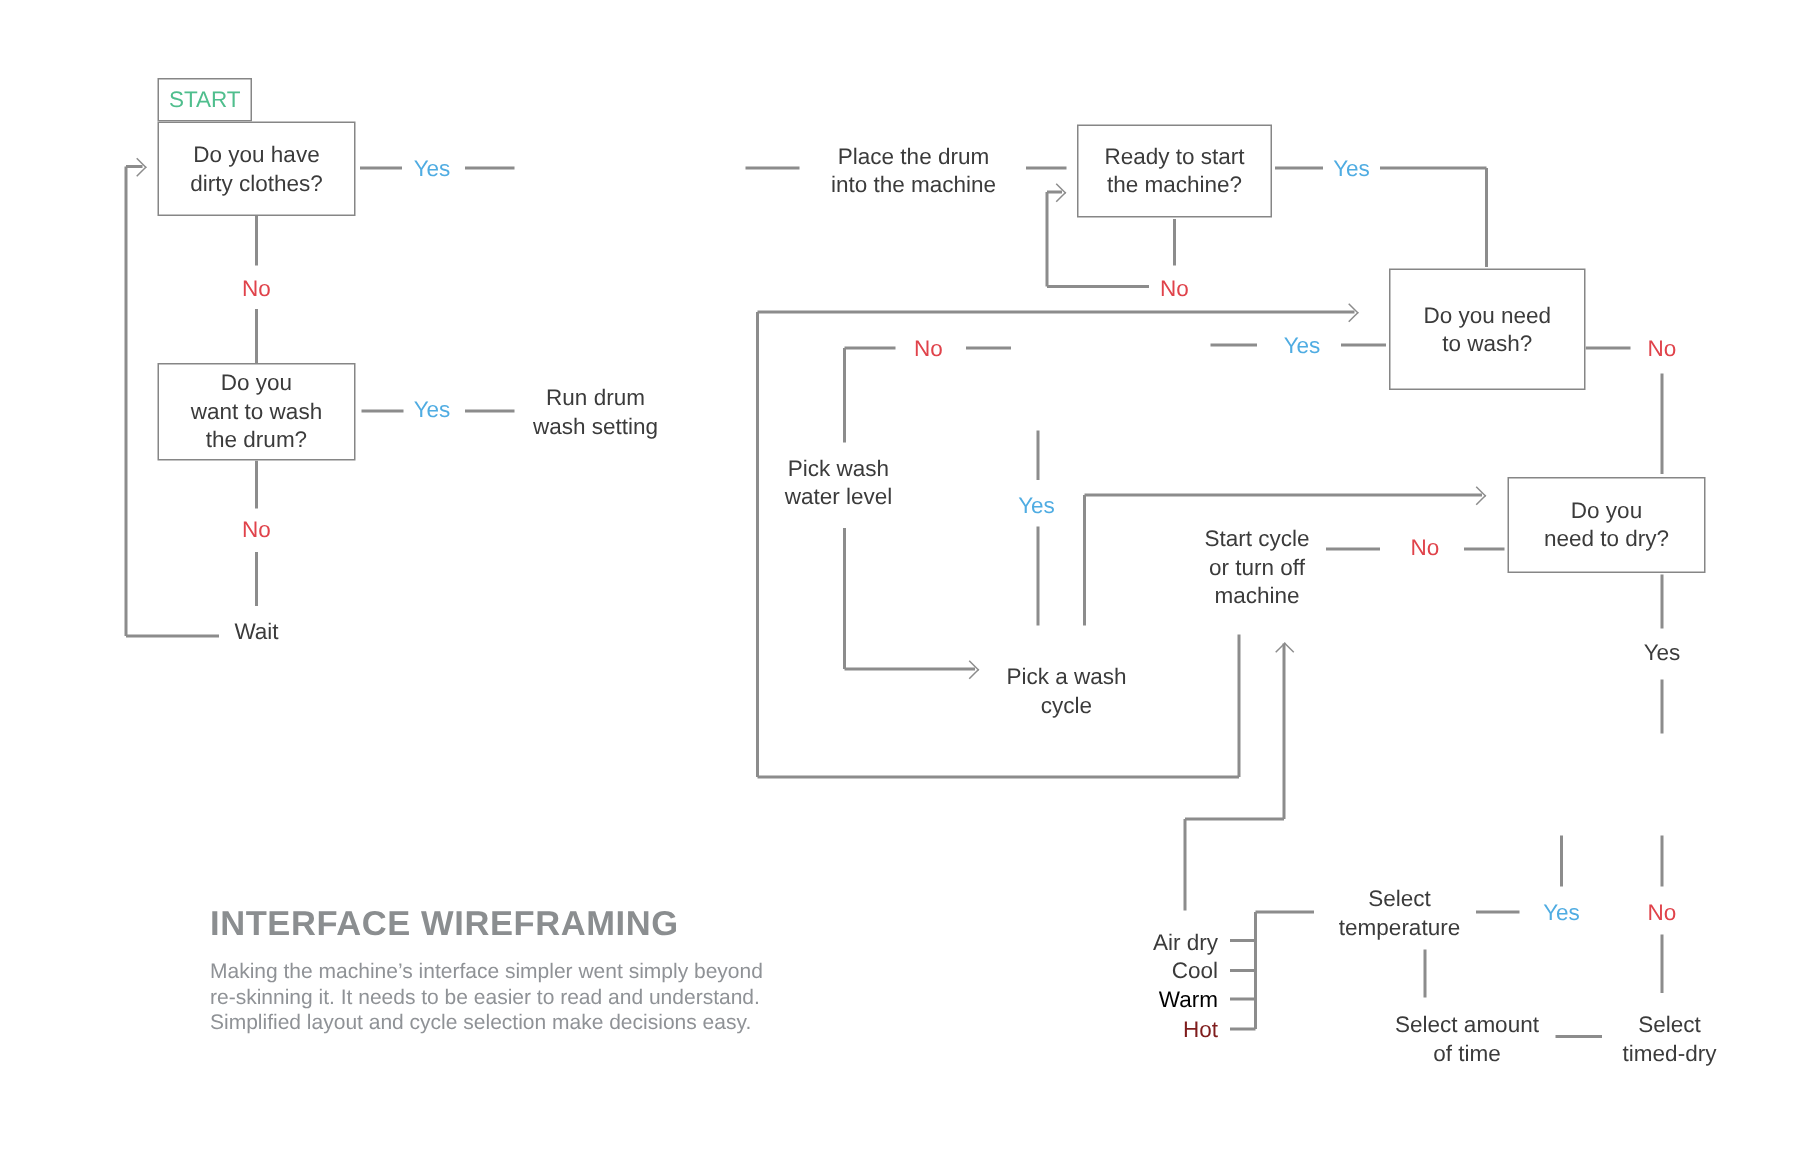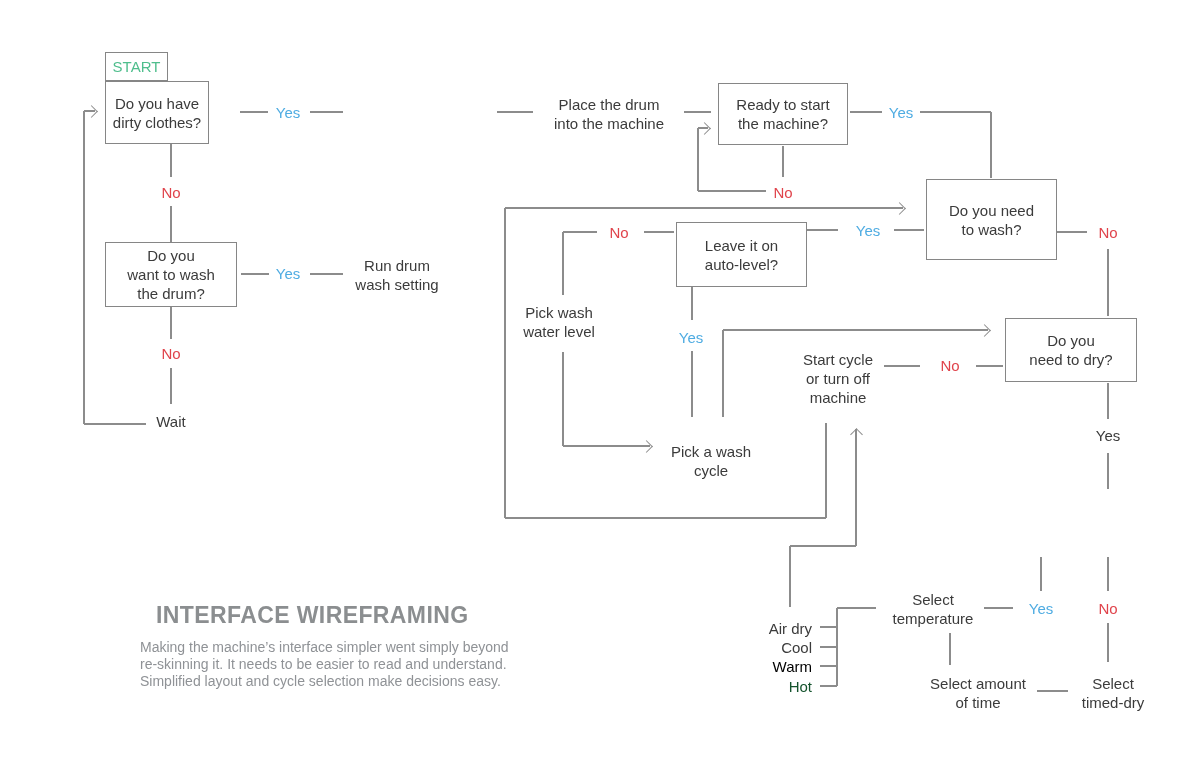--- a/index.html
+++ b/index.html
@@ -22,21 +22,21 @@
     position:absolute;text-align:center;font-size:15px;line-height:19px;
     color:#3b3b3b;white-space:pre-line;transform:translateX(-50%);
   }
   .fc-text.right{transform:translateX(-100%);text-align:right;}
   .fc-label{
     position:absolute;font-size:15px;line-height:18px;white-space:nowrap;
     transform:translateX(-50%);
   }
   .info{position:absolute;left:140px;top:603px;width:400px;}
   .info h1{
-    margin:0 0 11px 16px;font-size:23px;line-height:25px;letter-spacing:.4px;
+    margin:0 0 11px 0;font-size:23px;line-height:25px;letter-spacing:.4px;
     color:#8b8e90;font-weight:bold;
   }
   .info p{
     margin:0;font-size:14px;line-height:16.8px;color:#8f9296;white-space:pre-line;
   }
 </style>
 </head>
 <body>
 
 <div class="stage">
@@ -96,31 +96,29 @@
     <div class="fc-line" style="background: rgb(140, 140, 140); left: 984px; top: 607.25px; width: 29px; height: 1.5px;"></div>
     <div class="fc-line" style="background: rgb(140, 140, 140); left: 949.25px; top: 633px; width: 1.5px; height: 32px;"></div>
     <div class="fc-line" style="background: rgb(140, 140, 140); left: 1037px; top: 690.25px; width: 31px; height: 1.5px;"></div>
     <div class="fc-line" style="background: rgb(140, 140, 140); left: 836.25px; top: 608px; width: 1.5px; height: 78px;"></div>
     <div class="fc-line" style="background: rgb(140, 140, 140); left: 837px; top: 607.25px; width: 39px; height: 1.5px;"></div>
     <div class="fc-line" style="background: rgb(140, 140, 140); left: 820px; top: 626.25px; width: 17px; height: 1.5px;"></div>
     <div class="fc-line" style="background: rgb(140, 140, 140); left: 820px; top: 646.25px; width: 17px; height: 1.5px;"></div>
     <div class="fc-line" style="background: rgb(140, 140, 140); left: 820px; top: 665.25px; width: 17px; height: 1.5px;"></div>
     <div class="fc-line" style="background: rgb(140, 140, 140); left: 820px; top: 685.25px; width: 17px; height: 1.5px;"></div>
     <div class="fc-box" style="left: 105px; top: 52px; width: 63px; height: 29px; border-color: rgb(134, 134, 134); color: rgb(79, 190, 141);">START</div>
-    <div class="fc-box" style="left: 105px; top: 81px; width: 104px; height: 63px; border-color: rgb(134, 134, 134); color: rgb(59, 59, 59);">Do you have
+    <div class="fc-box" style="left: 105px; top: 81px; width: 132px; height: 63px; border-color: rgb(134, 134, 134); color: rgb(59, 59, 59);">Do you have
 dirty clothes?</div>
     <div class="fc-box" style="left: 105px; top: 242px; width: 132px; height: 65px; border-color: rgb(134, 134, 134); color: rgb(59, 59, 59);">Do you
 want to wash
 the drum?</div>
     <div class="fc-box" style="left: 718px; top: 83px; width: 130px; height: 62px; border-color: rgb(134, 134, 134); color: rgb(59, 59, 59);">Ready to start
 the machine?</div>
     <div class="fc-box" style="left: 926px; top: 179px; width: 131px; height: 81px; border-color: rgb(134, 134, 134); color: rgb(59, 59, 59);">Do you need
 to wash?</div>
-    <div class="fc-box" style="left: 676px; top: 222px; width: 131px; height: 65px; border-color: rgb(134, 134, 134); color: rgb(59, 59, 59);">Leave it on
-auto-level?</div>
     <div class="fc-box" style="left: 1005px; top: 318px; width: 132px; height: 64px; border-color: rgb(134, 134, 134); color: rgb(59, 59, 59);">Do you
 need to dry?</div>
     <div class="fc-text" style="left: 609px; top: 95px; color: rgb(59, 59, 59); text-align: center;">Place the drum
 into the machine</div>
     <div class="fc-text" style="left: 397px; top: 256px; color: rgb(59, 59, 59);">Run drum
 wash setting</div>
     <div class="fc-text" style="left: 171px; top: 412px; color: rgb(59, 59, 59);">Wait</div>
     <div class="fc-text" style="left: 559px; top: 303px; color: rgb(59, 59, 59);">Pick wash
 water level</div>
     <div class="fc-text" style="left: 711px; top: 442px; color: rgb(59, 59, 59);">Pick a wash
@@ -130,21 +128,21 @@
 machine</div>
     <div class="fc-text" style="left: 933px; top: 590px; color: rgb(59, 59, 59);">Select
 temperature</div>
     <div class="fc-text" style="left: 965px; top: 674px; color: rgb(59, 59, 59); margin-left: 13px;">Select amount
 of time</div>
     <div class="fc-text" style="left: 1113px; top: 674px; color: rgb(59, 59, 59);">Select
 timed-dry</div>
     <div class="fc-text right" style="left: 812px; top: 619px; color: rgb(59, 59, 59);">Air dry</div>
     <div class="fc-text right" style="left: 812px; top: 638px; color: rgb(59, 59, 59);">Cool</div>
     <div class="fc-text right" style="left: 812px; top: 657px; color: #000000;">Warm</div>
-    <div class="fc-text right" style="left: 812px; top: 677px; color: #14532d;">Hot</div>
+    <div class="fc-text right" style="left: 812px; top: 677px; color: #7f1d1d;">Hot</div>
     <div class="fc-label" style="left: 288px; top: 104px; color: rgb(79, 172, 226);">Yes</div>
     <div class="fc-label" style="left: 901px; top: 104px; color: rgb(79, 172, 226);">Yes</div>
     <div class="fc-label" style="left: 868px; top: 222px; color: rgb(79, 172, 226);">Yes</div>
     <div class="fc-label" style="left: 691px; top: 329px; color: rgb(79, 172, 226);">Yes</div>
     <div class="fc-label" style="left: 288px; top: 265px; color: rgb(79, 172, 226);">Yes</div>
     <div class="fc-label" style="left: 1041px; top: 600px; color: rgb(79, 172, 226);">Yes</div>
     <div class="fc-label" style="left: 171px; top: 184px; color: rgb(224, 67, 75);">No</div>
     <div class="fc-label" style="left: 783px; top: 184px; color: rgb(224, 67, 75);">No</div>
     <div class="fc-label" style="left: 619px; top: 224px; color: rgb(224, 67, 75);">No</div>
     <div class="fc-label" style="left: 1108px; top: 224px; color: rgb(224, 67, 75);">No</div>

